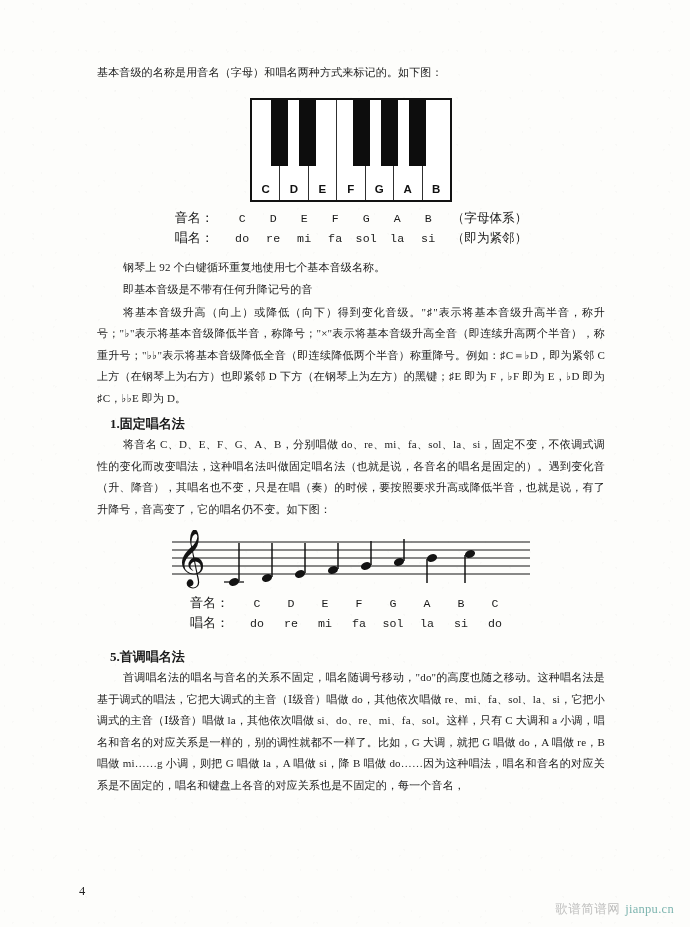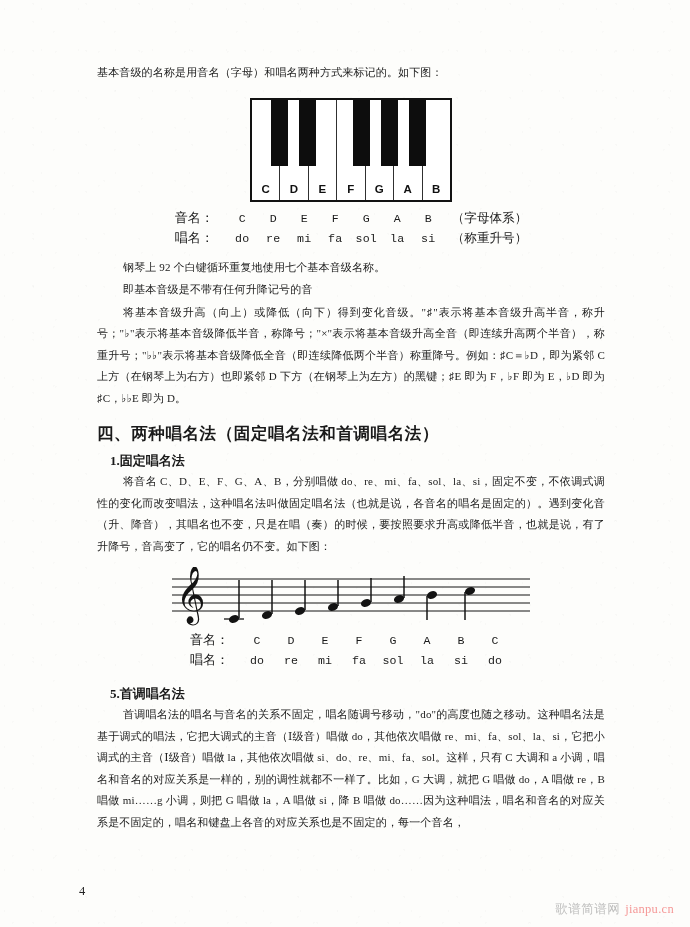--- a/index.html
+++ b/index.html
@@ -208,21 +208,21 @@
   }
   .wm-cn {
     font-size: 12.5px;
     color: #8a8a8a;
     font-family: "Liberation Serif", "DejaVu Serif", serif;
     letter-spacing: 0.5px;
     text-align: center;
   }
   .wm-en {
     font-size: 12.5px;
-    color: #ef4444;
+    color: #0f766e;
     font-family: "Liberation Serif", "DejaVu Serif", serif;
     letter-spacing: 0.3px;
   }
 </style>
 </head>
 <body>
 
 <div class="page">
   <div class="paper-noise"></div>
 
@@ -284,32 +284,31 @@
           <span class="nt-label">唱名：</span>
           <span class="nt-cells">
             <span class="nt-cell">do</span>
             <span class="nt-cell">re</span>
             <span class="nt-cell">mi</span>
             <span class="nt-cell">fa</span>
             <span class="nt-cell">sol</span>
             <span class="nt-cell">la</span>
             <span class="nt-cell">si</span>
           </span>
-          <span class="nt-sys">（称重升号）</span>
+          <span class="nt-sys">（即为紧邻）</span>
         </div>
       </div>
     </div>
 
     <div class="block-gap"></div>
 
     <p class="body-text indent">钢琴上 92 个白键循环重复地使用七个基本音级名称。</p>
     <p class="body-text indent">即基本音级是不带有任何升降记号的音</p>
     <p class="body-text indent">将基本音级升高（向上）或降低（向下）得到变化音级。"♯"表示将基本音级升高半音，称升号；"♭"表示将基本音级降低半音，称降号；"×"表示将基本音级升高全音（即连续升高两个半音），称重升号；"♭♭"表示将基本音级降低全音（即连续降低两个半音）称重降号。例如：♯C＝♭D，即为紧邻 C 上方（在钢琴上为右方）也即紧邻 D 下方（在钢琴上为左方）的黑键；♯E 即为 F，♭F 即为 E，♭D 即为 ♯C，♭♭E 即为 D。</p>
 
-    <h2 class="section-heading">四、两种唱名法（固定唱名法和首调唱名法）</h2>
 
     <h3 class="sub-heading">1.固定唱名法</h3>
     <p class="body-text indent">将音名 C、D、E、F、G、A、B，分别唱做 do、re、mi、fa、sol、la、si，固定不变，不依调式调性的变化而改变唱法，这种唱名法叫做固定唱名法（也就是说，各音名的唱名是固定的）。遇到变化音（升、降音），其唱名也不变，只是在唱（奏）的时候，要按照要求升高或降低半音，也就是说，有了升降号，音高变了，它的唱名仍不变。如下图：</p>
 
     <div class="fig-staff-wrap">
       <svg class="staff-svg" width="362" height="62" viewBox="0 0 362 62">
 
         <g stroke="#151515" stroke-width="1.15">
           <line x1="2" y1="12" x2="360" y2="12"></line>
           <line x1="2" y1="20" x2="360" y2="20"></line>

